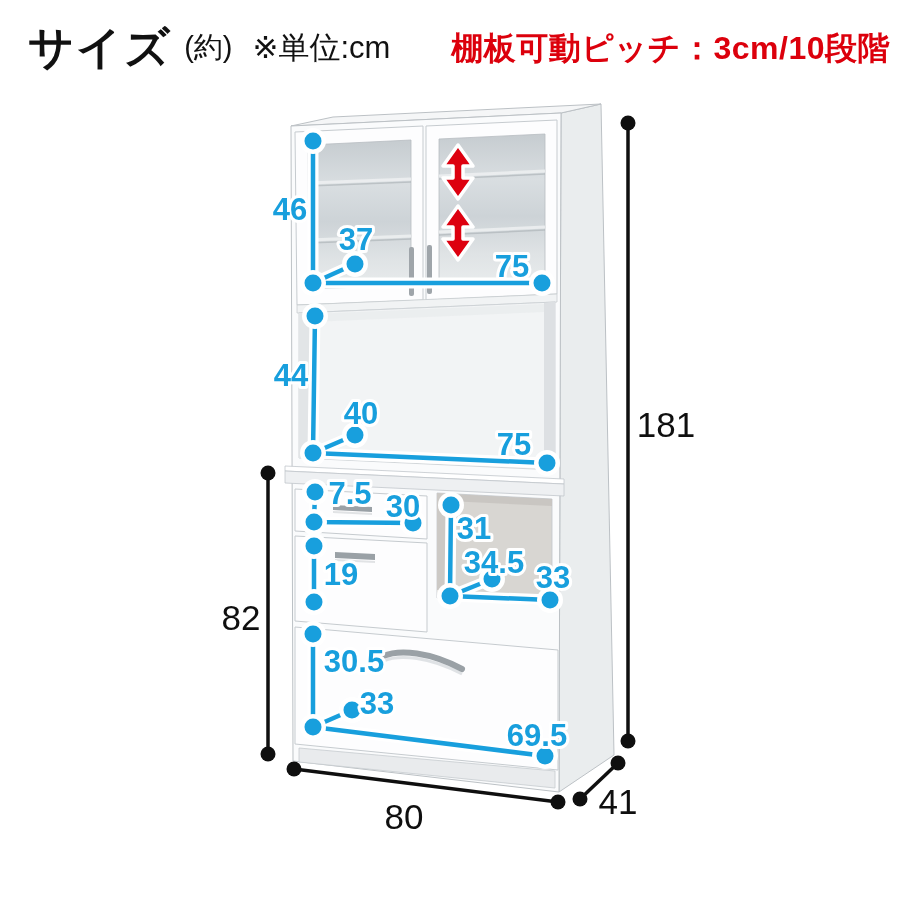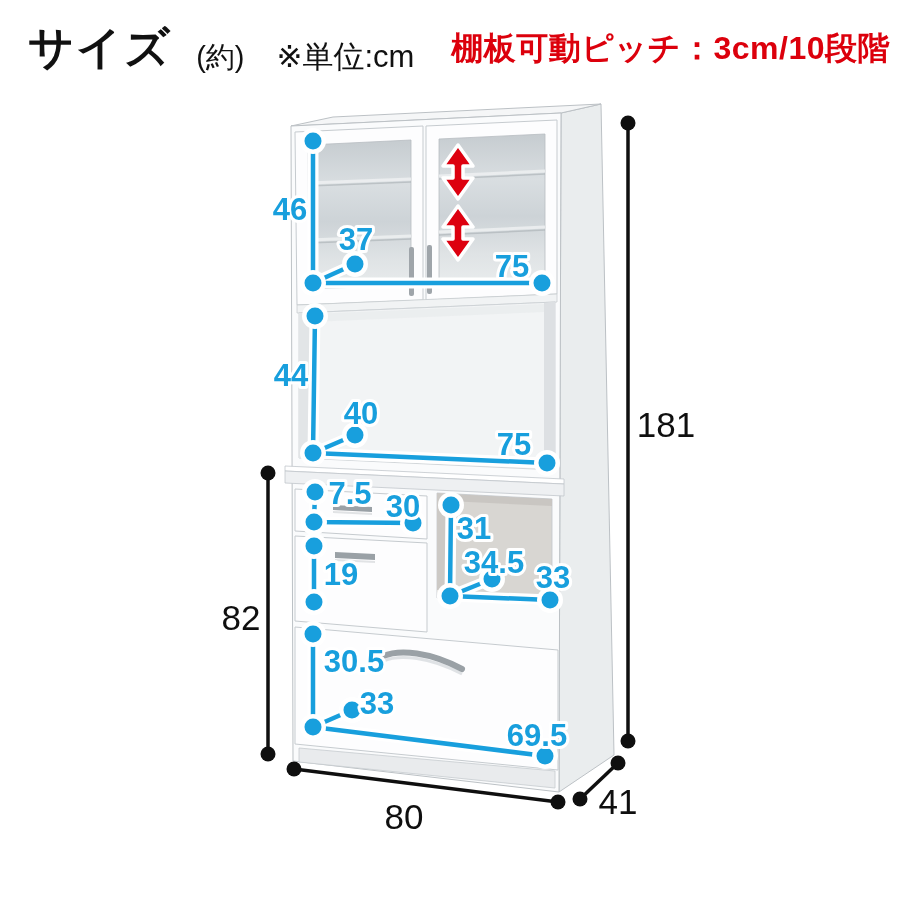--- a/index.html
+++ b/index.html
@@ -1,21 +1,21 @@
 <!DOCTYPE html>
 <html><head>
 <meta charset="utf-8">
 <style>
   html,body{margin:0;padding:0;}
   body{
     width:900px;height:900px;background:#ffffff;position:relative;overflow:hidden;
     font-family:"Liberation Sans","DejaVu Sans",sans-serif;
   }
   .title-row{
-    position:absolute;left:28px;top:18px;display:flex;align-items:flex-end;gap:24px;color:#111;
+    position:absolute;left:28px;top:18px;display:flex;align-items:center;gap:12px;color:#111;
   }
   .title-main{font-size:45px;font-weight:600;letter-spacing:2px;}
   .title-note{font-size:29px;font-weight:500;}
   .title-unit{font-size:31px;font-weight:500;margin-left:8px;}
   .pitch-note{
     position:absolute;right:10px;top:27px;font-size:32px;font-weight:700;color:#dc000c;letter-spacing:.5px;
   }
   svg{position:absolute;left:0;top:0;}
   
   .edge{stroke:#bcc1c5;stroke-width:1;}

